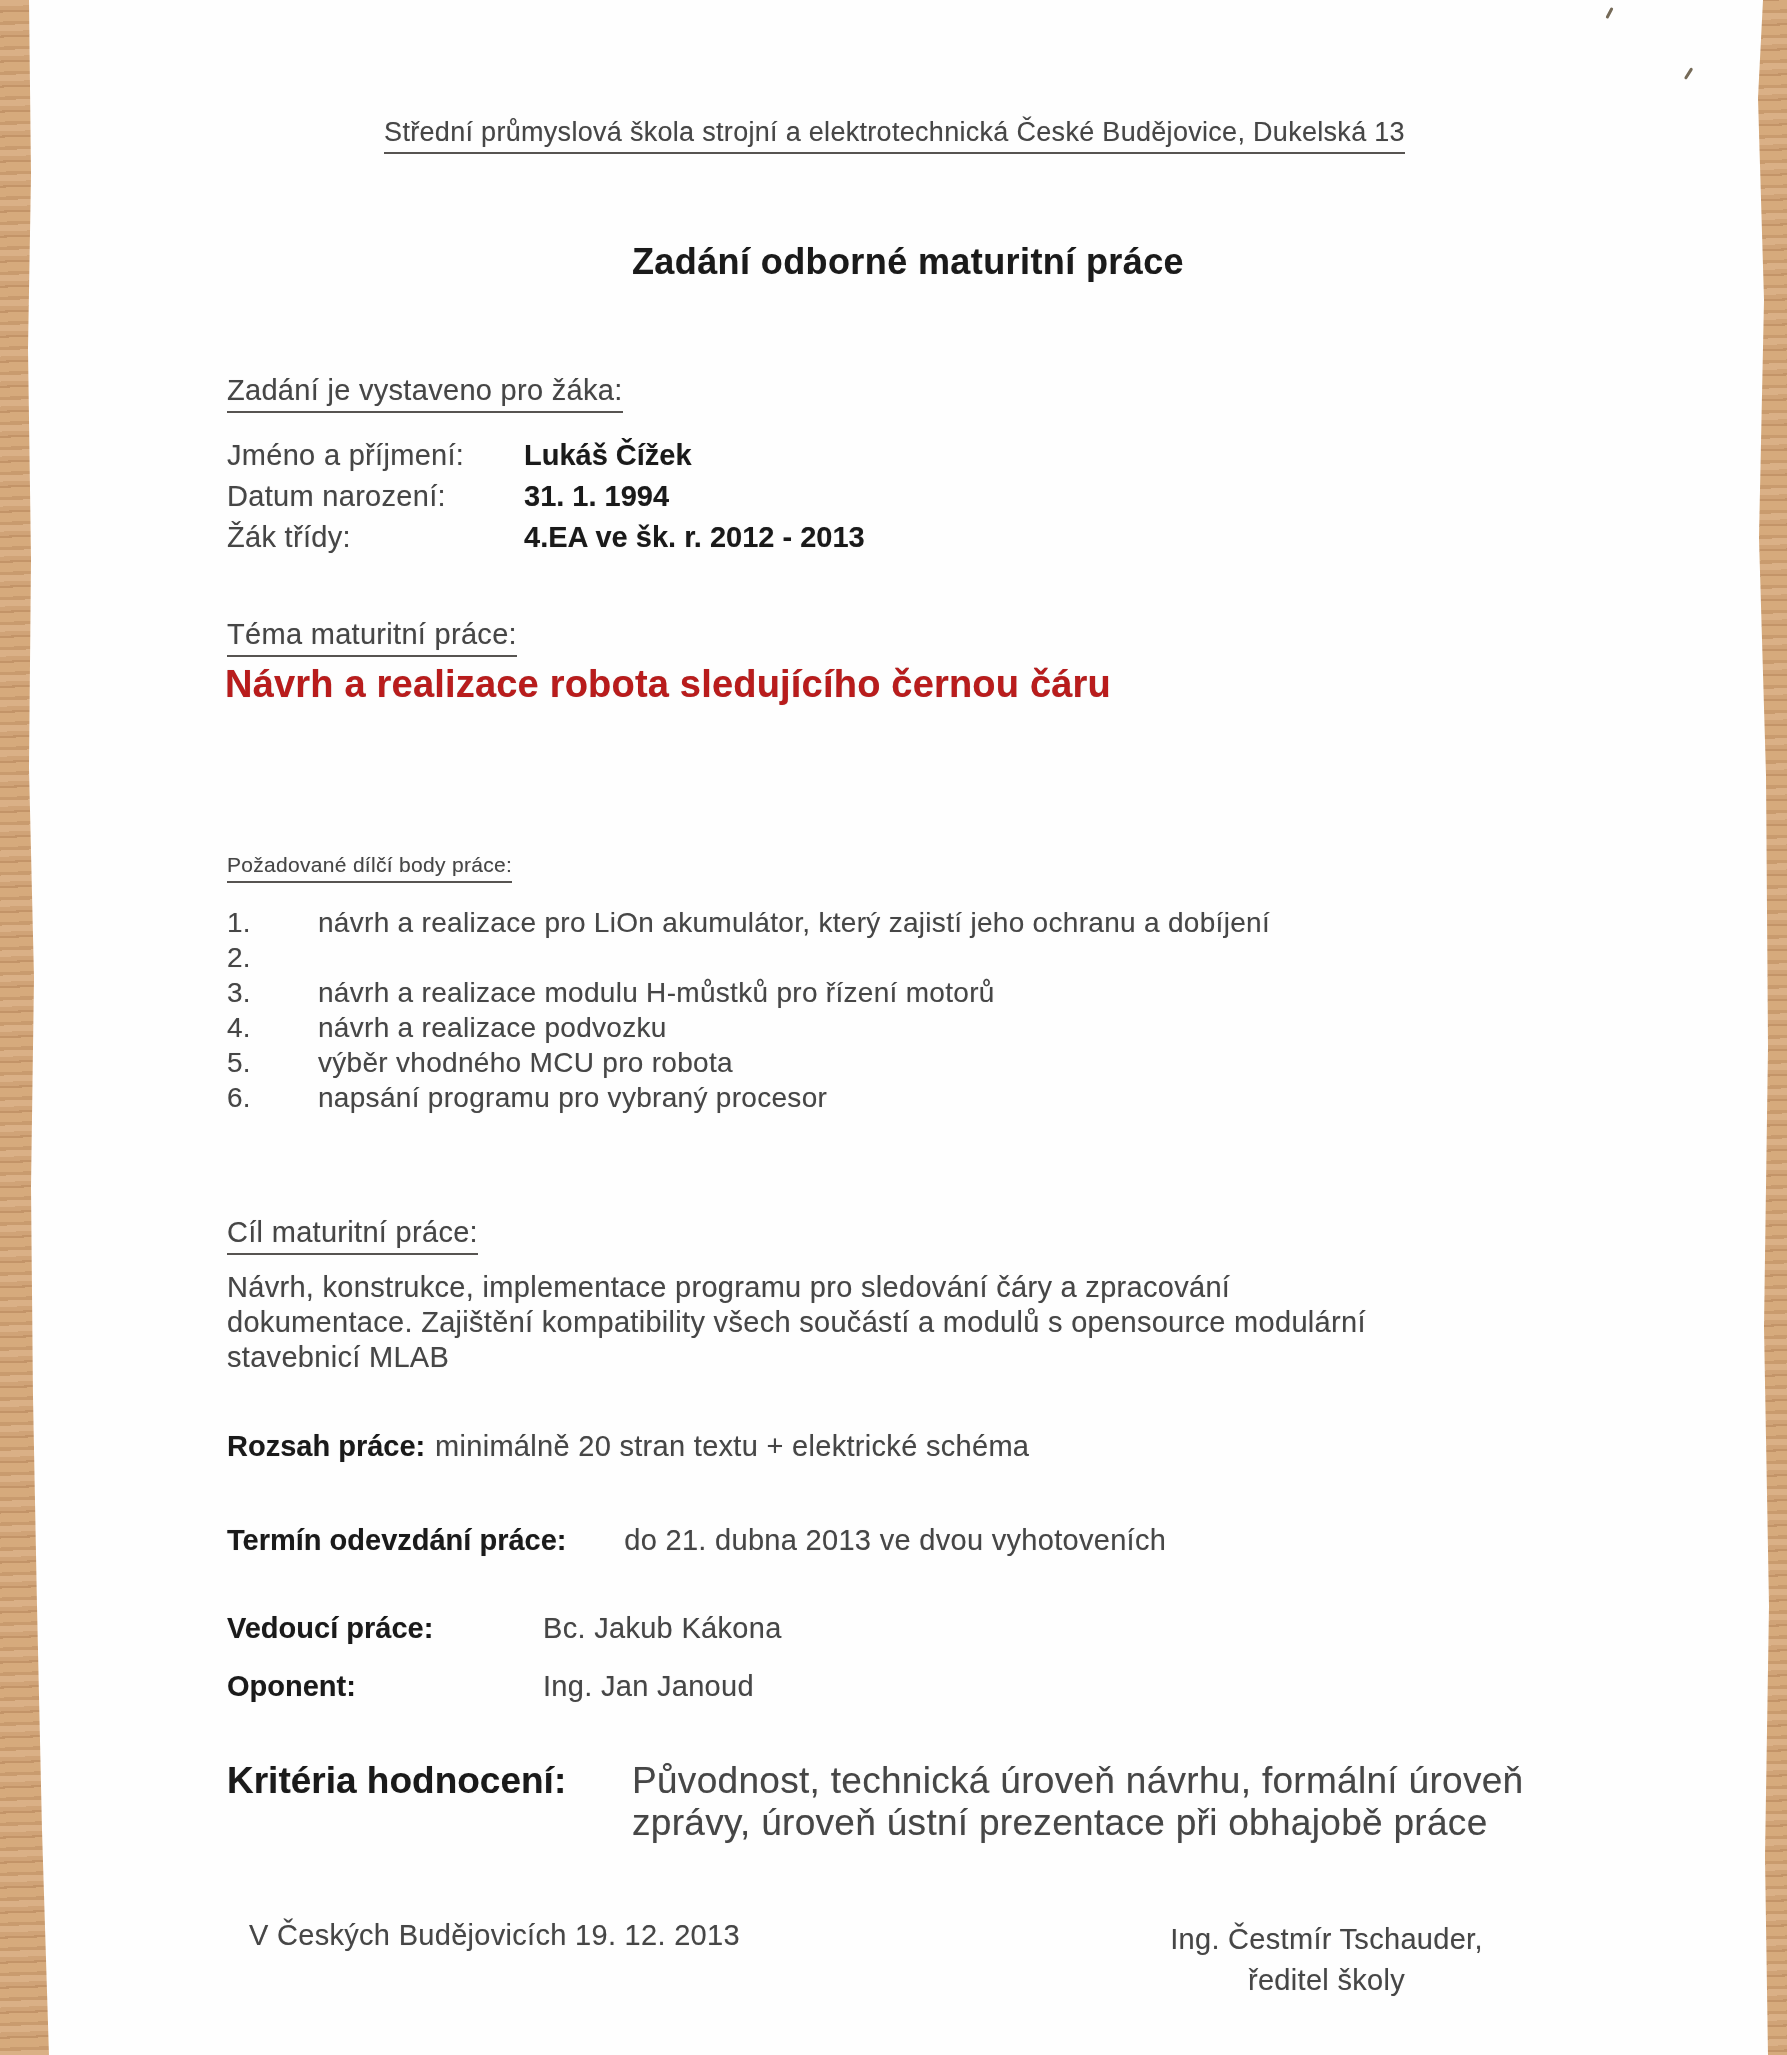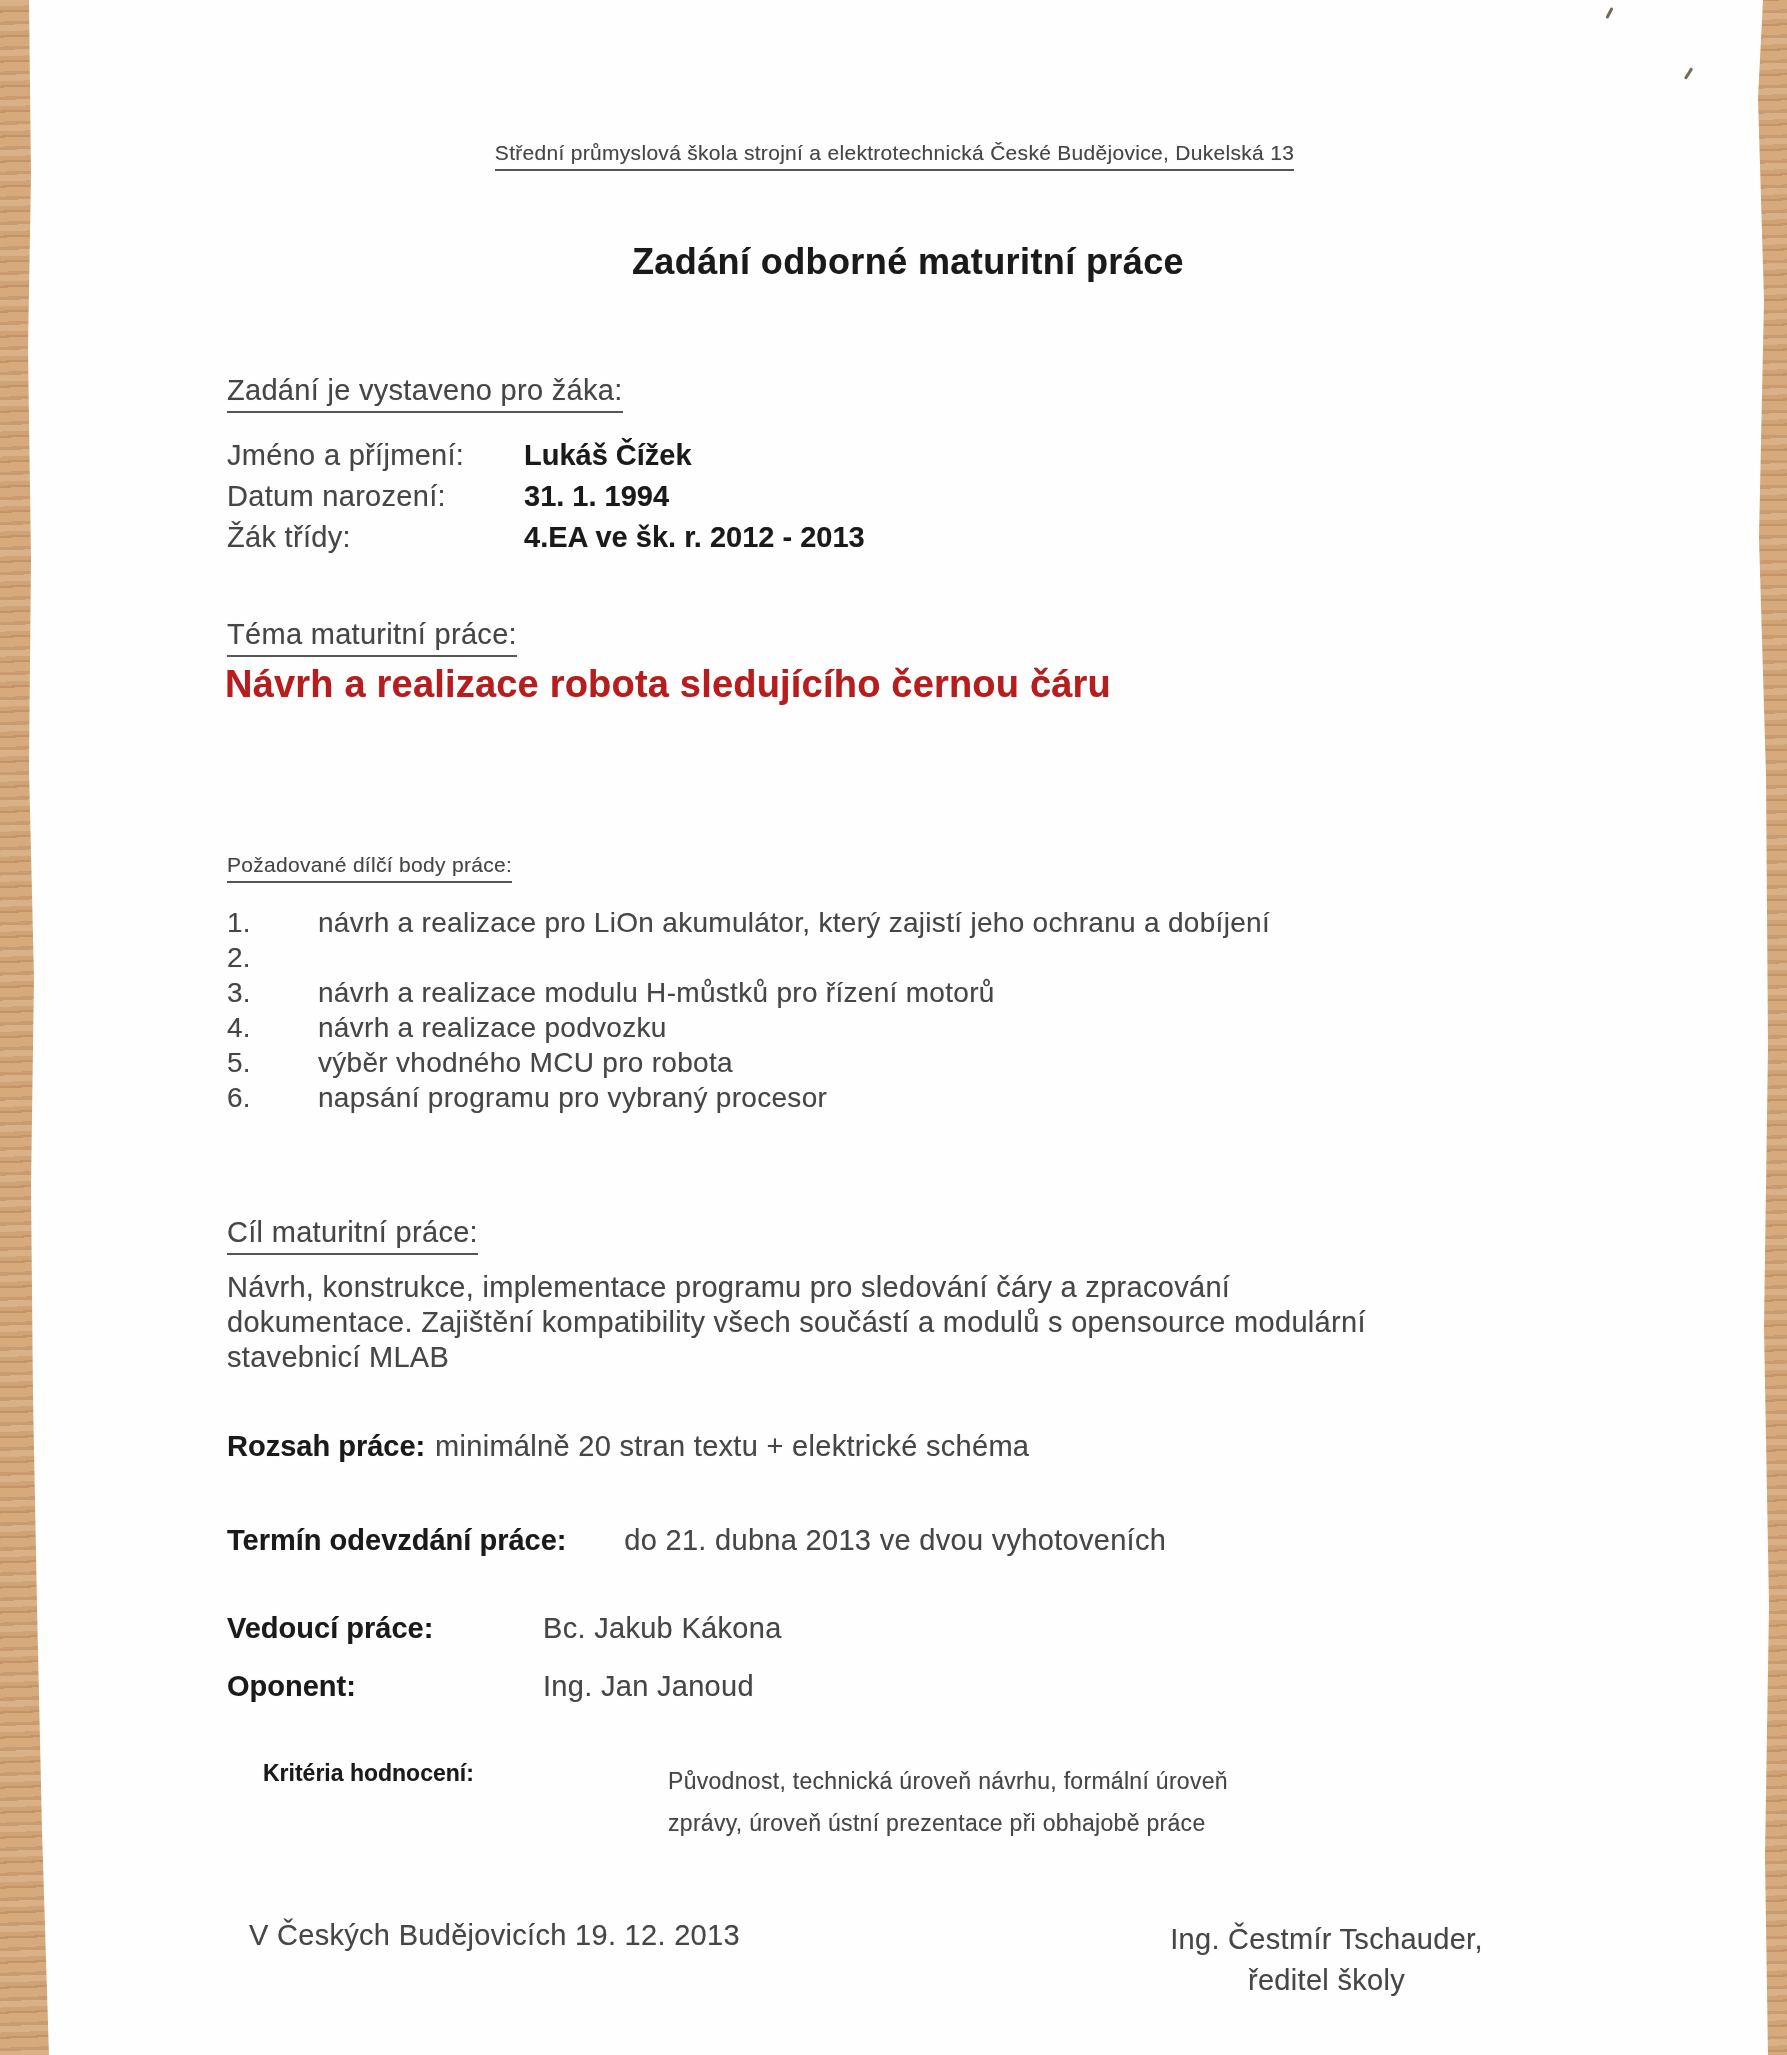--- a/index.html
+++ b/index.html
@@ -50,22 +50,21 @@
   .underlined {
     display: inline-block;
     border-bottom: 2.1px solid rgba(58,54,50,0.85);
     padding-bottom: 4.2px;
   }
   .centered { text-align: center; }
   .bold-dark { font-weight: bold; color: #1a1a1a; text-shadow: 0 0 0.7px rgba(40,40,40,0.35); }
 
   .school-header {
     top: 117px; left: 182px; width: 1425px;
-    font-size: 21px;
-    margin-top: 24px;
+    font-size: 27px;
   }
   .doc-title {
     top: 241px; left: 182px; width: 1452px;
     font-size: 36px; letter-spacing: 0.4px;
   }
   .sec-student-heading { top: 374px; left: 227px; font-size: 29px; }
 
   .field-row { display: flex; font-size: 29px; left: 227px; }
   .field-row .flabel { width: 297px; flex: 0 0 297px; }
   .field-row .fvalue { font-size: 29px; }
@@ -94,21 +93,21 @@
   .inline-pair { display: flex; left: 227px; font-size: 29px; }
   .inline-pair .plabel { margin-right: 9.8px; }
   .scope-row { top: 1430px; }
   .deadline-row { top: 1524px; gap: 48px; }
 
   .person-row { display: flex; left: 227px; font-size: 29px; }
   .person-row .plabel { width: 316px; flex: 0 0 316px; }
   .supervisor-row { top: 1612px; }
   .opponent-row { top: 1670px; }
 
-  .criteria-row { display: flex; left: 227px; font-size: 23px; top: 1760px; margin-left: 36px; }
+  .criteria-row { display: flex; left: 227px; font-size: 37px; top: 1760px; }
   .criteria-row .plabel { width: 405px; flex: 0 0 405px; }
   .criteria-row .pvalue { white-space: pre-line; line-height: 42px; width: 922px; }
 
   .footer-place { top: 1919px; left: 227px; font-size: 29px; margin-left: 22px; }
   .footer-signature {
     top: 1919px; left: 1131px; width: 391px;
     font-size: 29px; text-align: center; line-height: 41px;
   }
 
   .speck {

